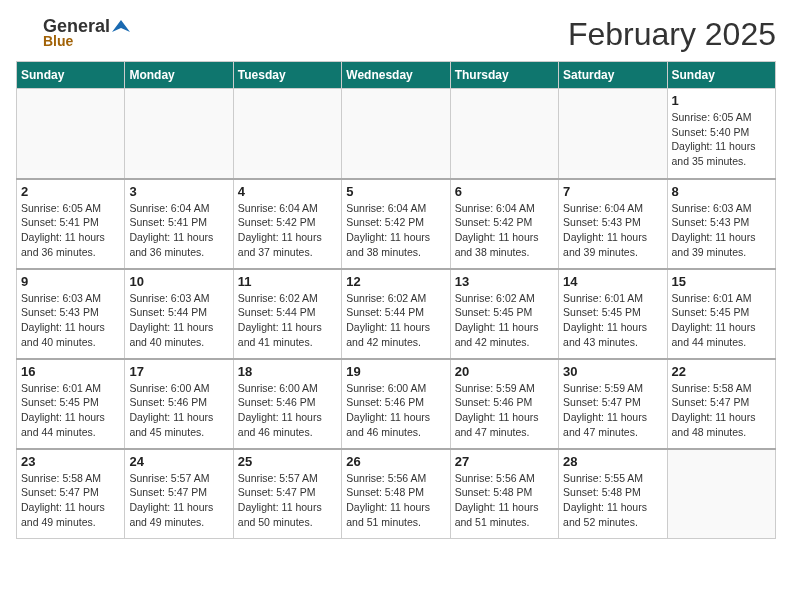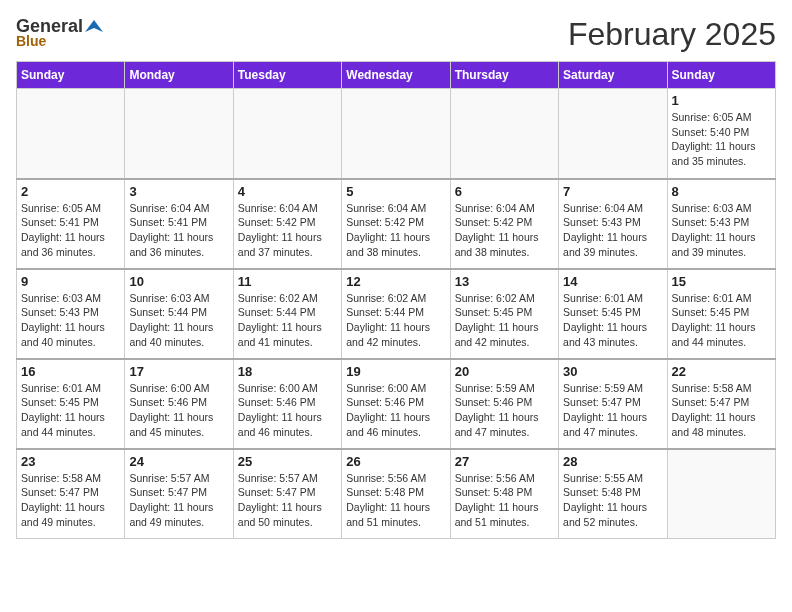--- a/index.html
+++ b/index.html
@@ -13,40 +13,41 @@
     .header {
       display: flex;
       justify-content: space-between;
       align-items: flex-start;
       margin-bottom: 8px;
     }
     .logo {
       display: flex;
       flex-direction: column;
       align-items: flex-start;
+      margin-left: 27px;
     }
     .title-block {
       text-align: right;
     }
     .title-main {
       font-size: 32px;
       font-weight: normal;
       color: #333;
     }
     .title-sub {
       font-size: 14px;
       color: #555;
     }
     .calendar {
       width: 100%;
       border-collapse: collapse;
       font-size: 11px;
     }
     .calendar th {
-      background-color: #6d28d9;
+      background-color: #0f766e;
       color: #fff;
       padding: 6px 4px;
       text-align: left;
       font-size: 12px;
       border: 1px solid #ccc;
     }
     .calendar td {
       border: 1px solid #ccc;
       vertical-align: top;
       padding: 4px;

